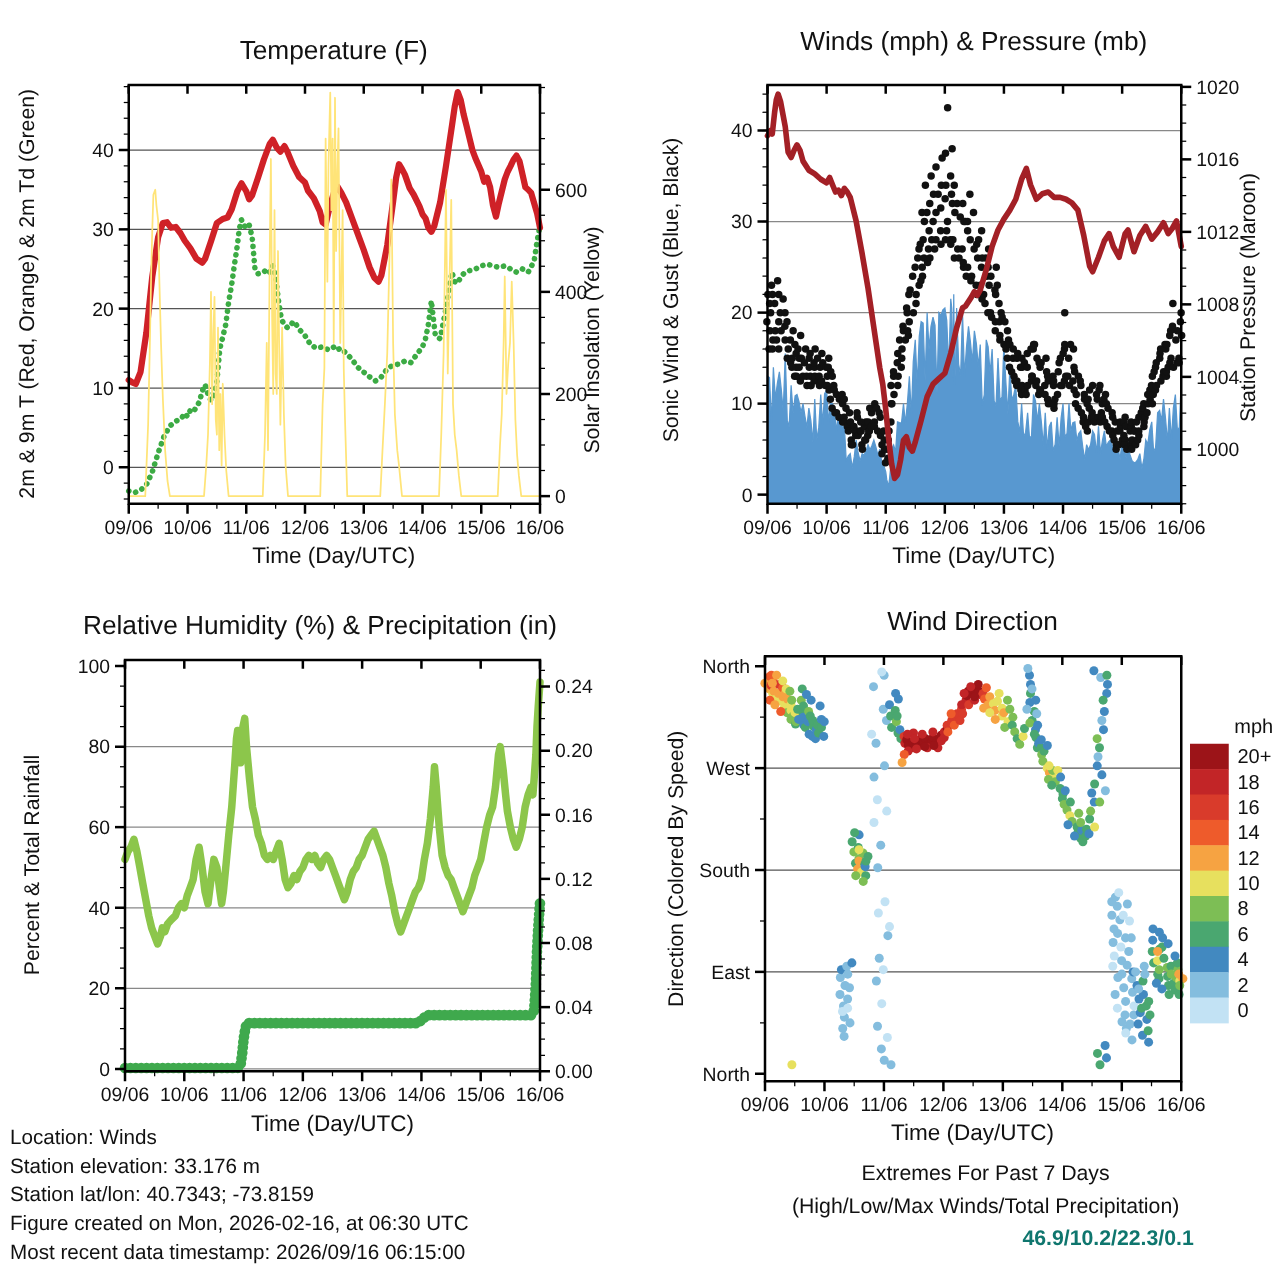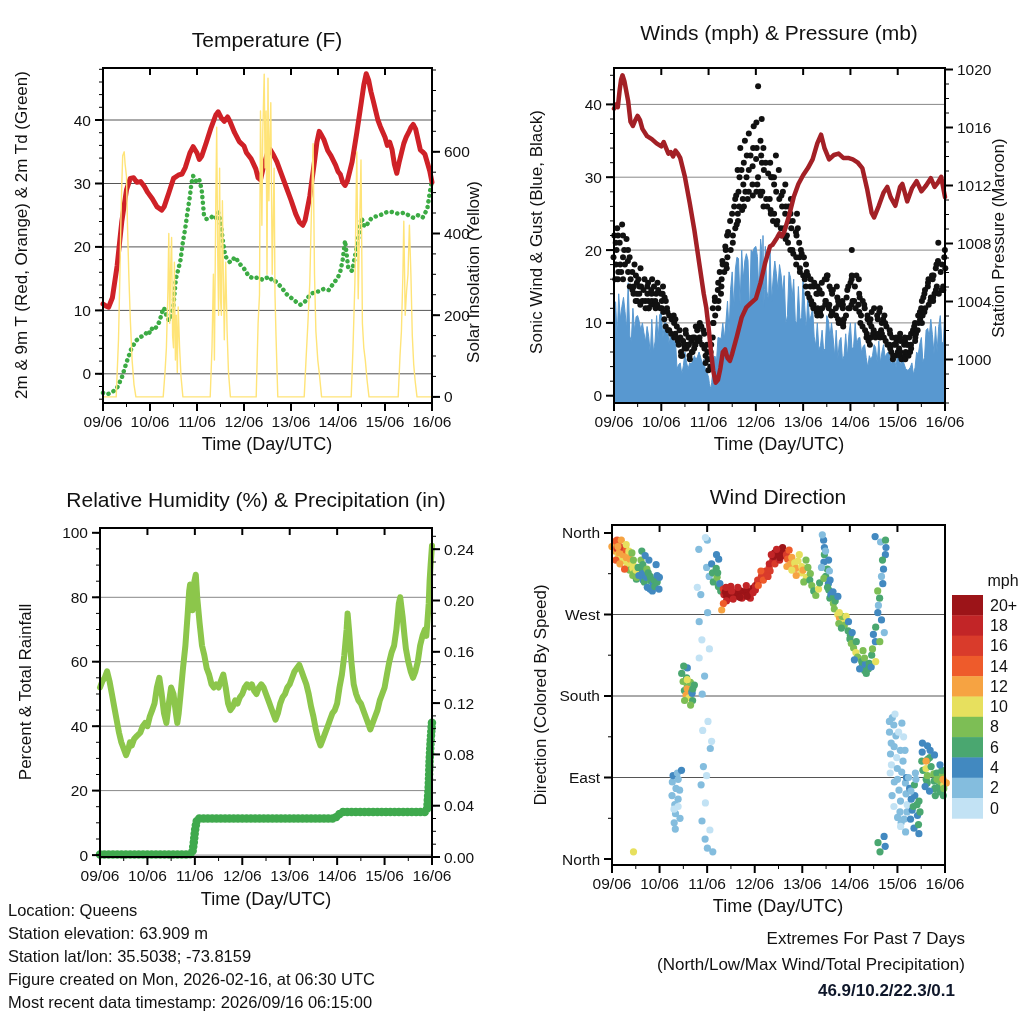--- a/index.html
+++ b/index.html
@@ -5,21 +5,21 @@
   html,body{margin:0;padding:0;background:#fff;}
   #fig{position:relative;width:1024px;height:1024px;background:#ffffff;
        font-family:"Liberation Sans","DejaVu Sans",sans-serif;overflow:hidden;}
   .panel{position:absolute;}
   #panel-temperature{left:0;top:0;width:512px;height:460px;}
   #panel-winds{left:512px;top:0;width:512px;height:460px;}
   #panel-humidity{left:0;top:460px;width:512px;height:455px;}
   #panel-winddir{left:512px;top:460px;width:512px;height:464px;}
   #footer-left{position:absolute;left:8px;top:899px;font-size:16.5px;line-height:23px;color:#111;}
   #footer-right{position:absolute;left:612px;top:926px;width:353px;font-size:17px;line-height:26px;color:#111;}
-  #footer-right .c{text-align:right;}
+  #footer-right .c{text-align:center;}
   #footer-right .r{text-align:right;padding-right:10px;font-weight:bold;}
   svg text{font-family:"Liberation Sans","DejaVu Sans",sans-serif;}
 </style>
 </head>
 <body>
 <div id="fig">
 
 <div id="panel-temperature" class="panel"><svg width="512" height="460" viewBox="0 0 512 460">
         <line x1="103" x2="432" y1="373.8" y2="373.8" stroke="#555555" stroke-width="1"></line>
         <line x1="103" x2="432" y1="310.4" y2="310.4" stroke="#555555" stroke-width="1"></line>
@@ -1302,26 +1302,26 @@
         <text x="478" y="292.8" font-size="16" text-anchor="start" fill="#111">6</text>
         <rect x="440" y="297.4" width="31" height="20.7" fill="#4289c0"></rect>
         <text x="478" y="313.0" font-size="16" text-anchor="start" fill="#111">4</text>
         <rect x="440" y="317.7" width="31" height="20.7" fill="#84bdde"></rect>
         <text x="478" y="333.4" font-size="16" text-anchor="start" fill="#111">2</text>
         <rect x="440" y="338.0" width="31" height="20.7" fill="#c2e2f4"></rect>
         <text x="478" y="353.6" font-size="16" text-anchor="start" fill="#111">0</text>
       </svg></div>
 
 <div id="footer-left">
-  <div>Location: Queens</div>
-  <div>Station elevation: 63.909 m</div>
-  <div>Station lat/lon: 35.5038; -73.8159</div>
+  <div>Location: Winds</div>
+  <div>Station elevation: 33.176 m</div>
+  <div>Station lat/lon: 40.7343; -73.8159</div>
   <div>Figure created on Mon, 2026-02-16, at 06:30 UTC</div>
   <div>Most recent data timestamp: 2026/09/16 06:15:00</div>
 </div>
 
 <div id="footer-right">
   <div class="c">Extremes For Past 7 Days</div>
-  <div class="c">(North/Low/Max Wind/Total Precipitation)</div>
-  <div class="r" id="extremes-values" style="color: #0f172a;">46.9/10.2/22.3/0.1</div>
+  <div class="c">(High/Low/Max Winds/Total Precipitation)</div>
+  <div class="r" id="extremes-values" style="color: #0f766e;">46.9/10.2/22.3/0.1</div>
 </div>
 
 </div>
 
 </body></html>

